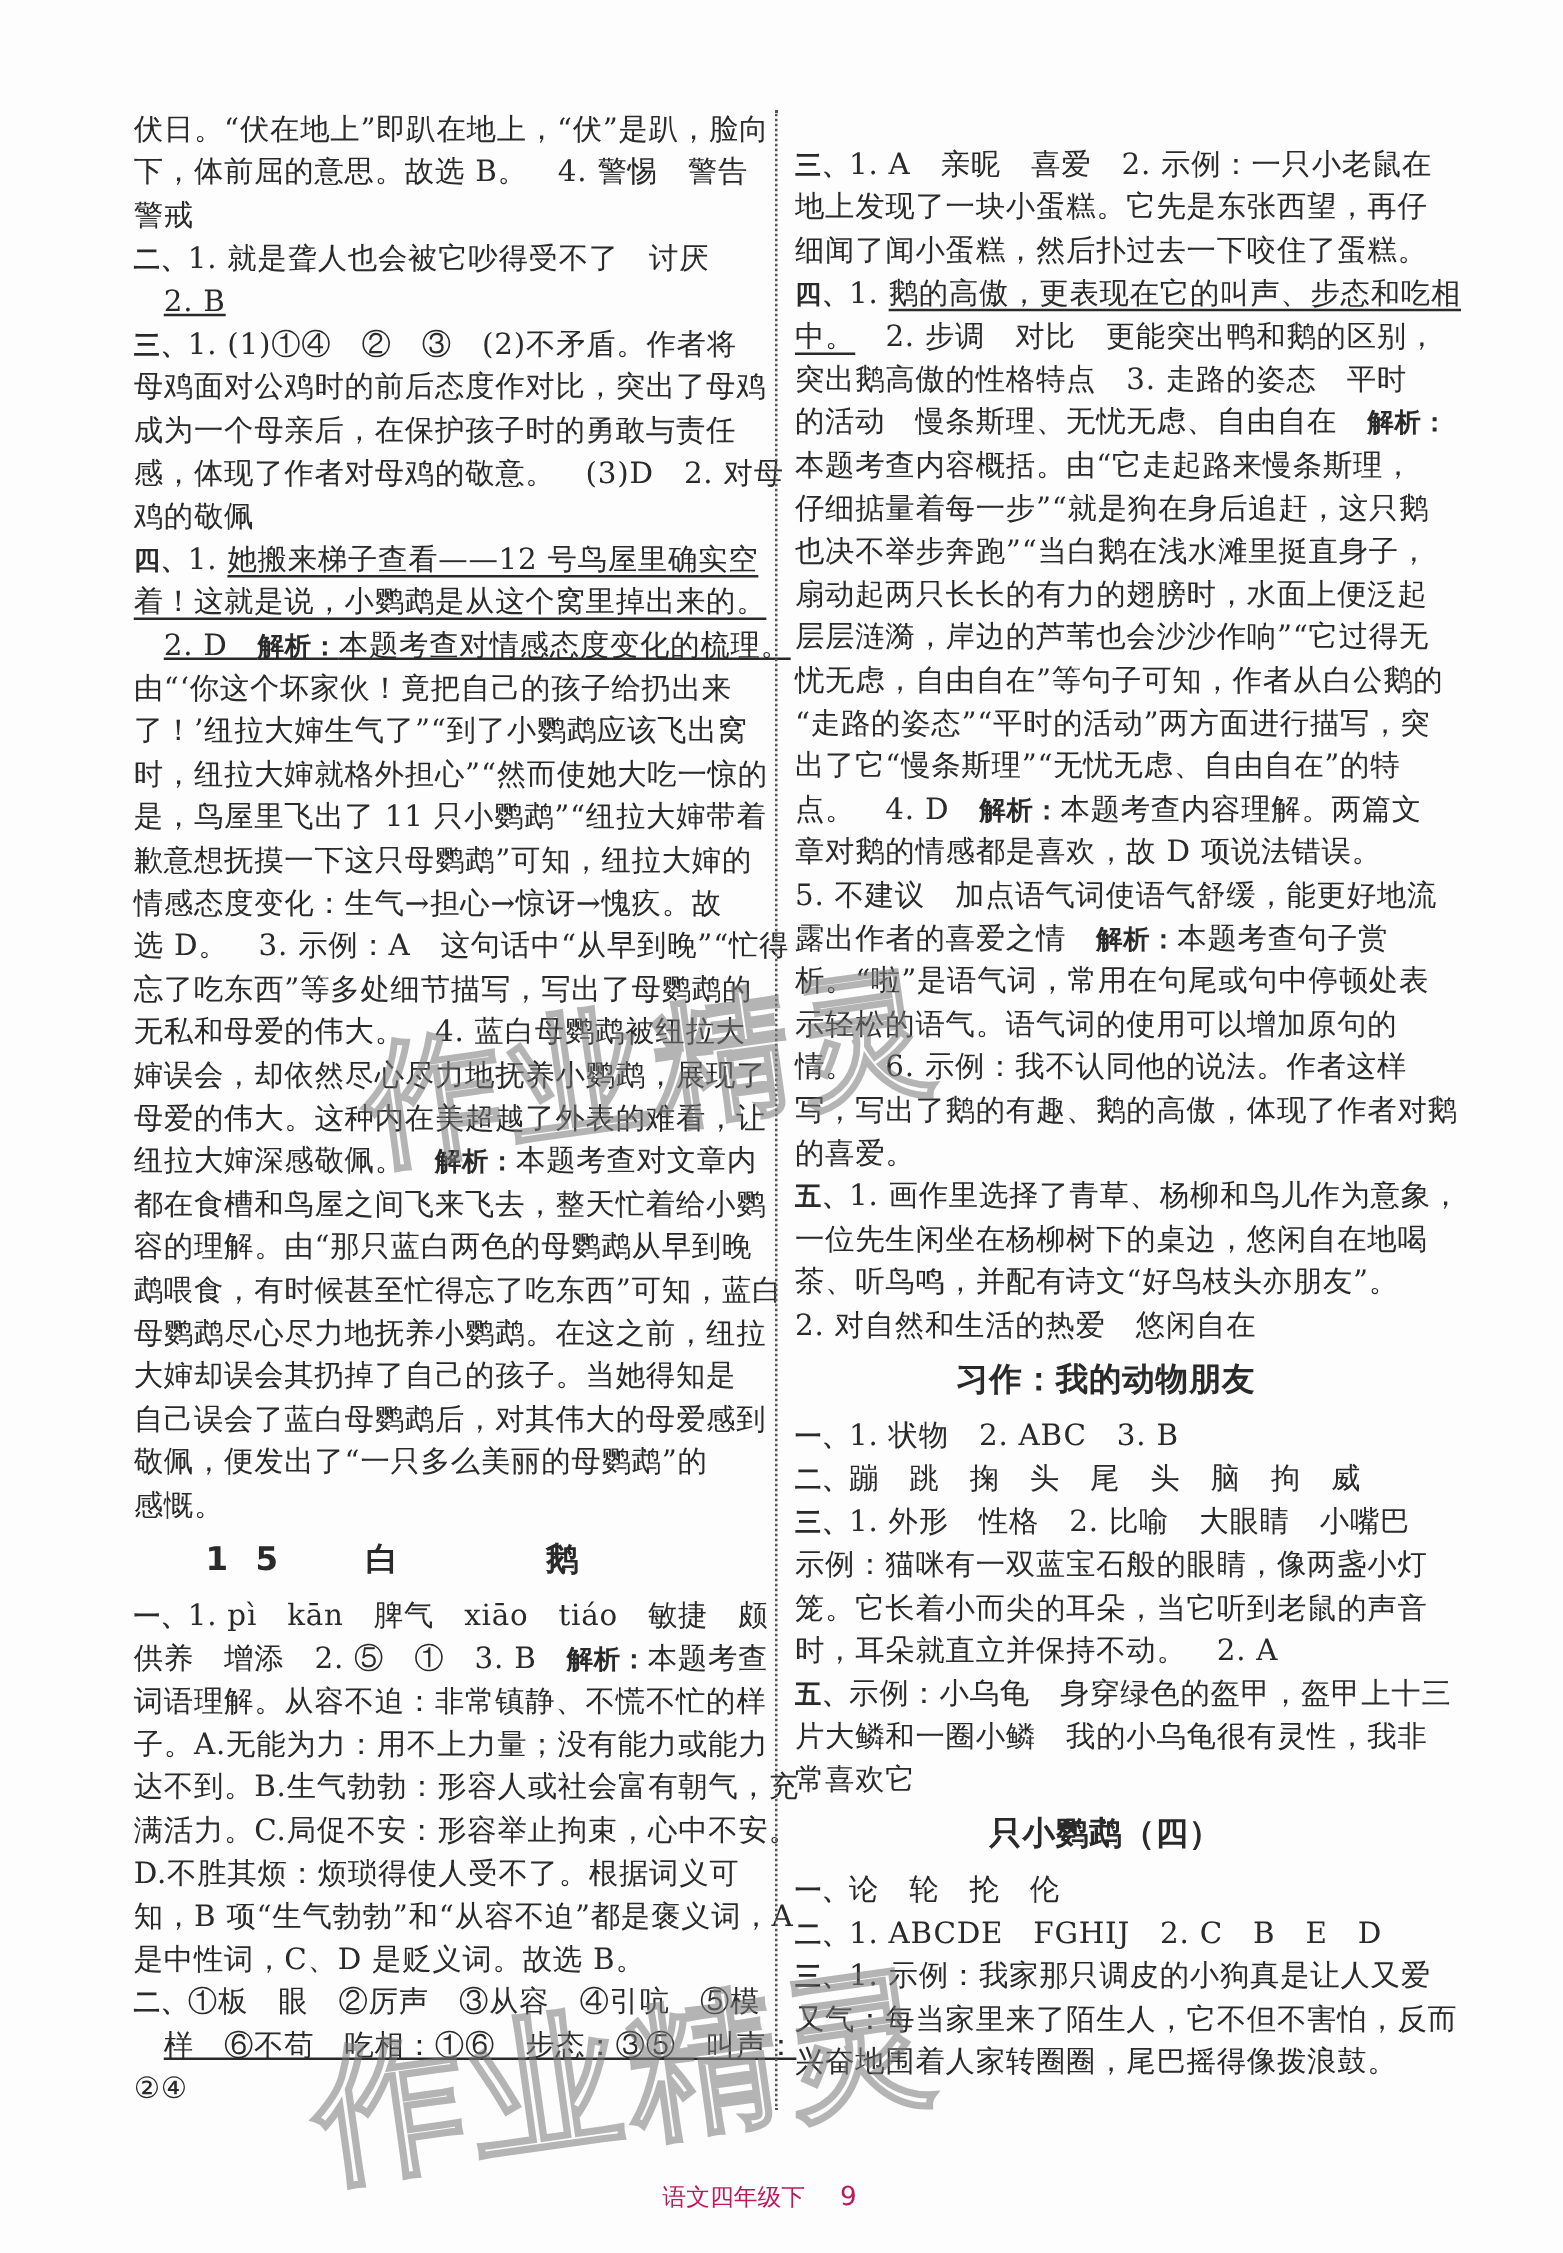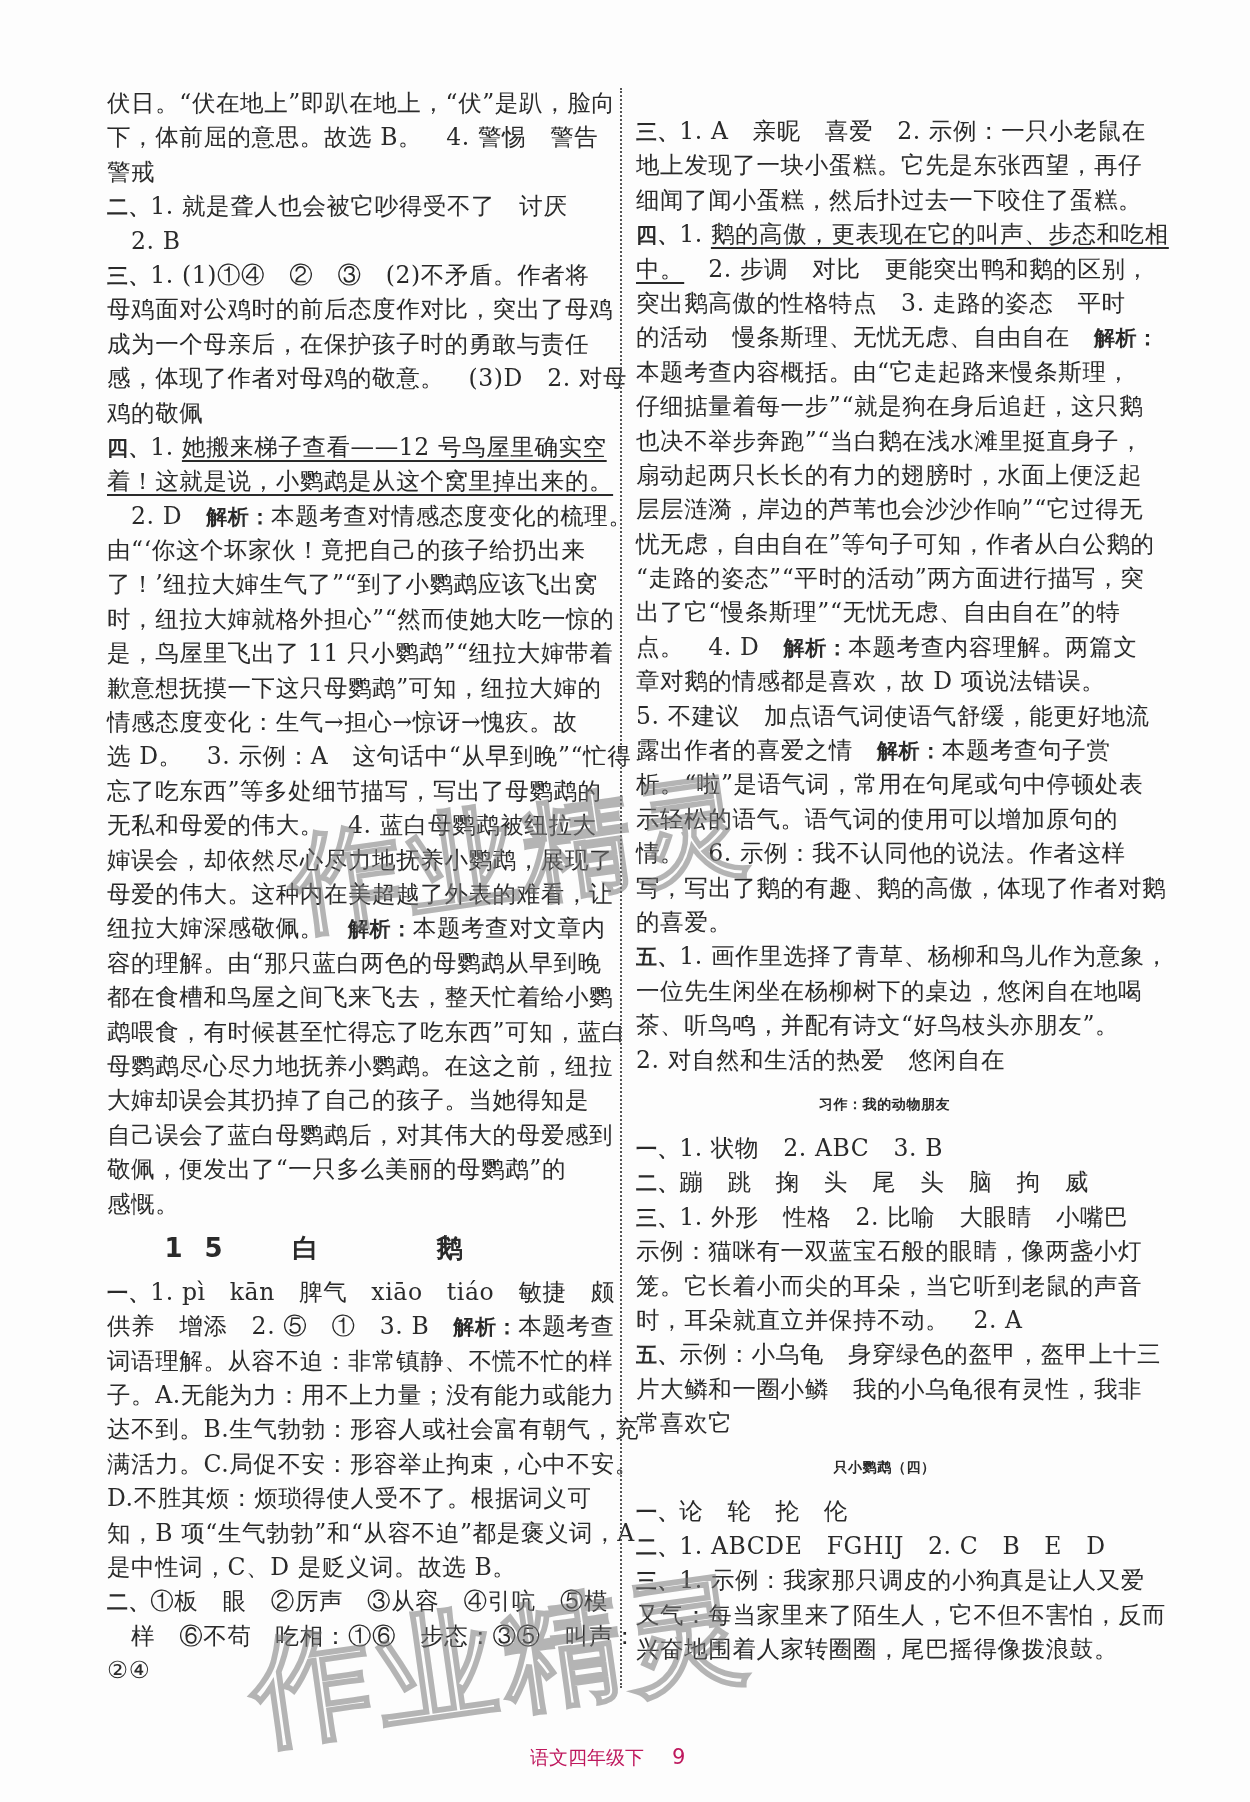--- a/index.html
+++ b/index.html
@@ -20,28 +20,28 @@
   }
   .col.left { left: 107px; width: 435px; }
   .col.right { left: 636px; width: 497px; margin-top: 28px; }
   .divider {
     position: absolute;
     left: 620px; top: 88px;
     height: 1600px;
     border-left: 2px dotted #555;
   }
   .line { white-space: nowrap; height: 34.4px; overflow: visible; }
-  .indent { padding-left: 24px; }
+  .indent { padding-left: 24px; text-decoration: underline; }
   .b { font-weight: bold; font-family: "DejaVu Sans", "Liberation Sans", sans-serif; font-size: 21px; }
   .u { text-decoration: underline; text-underline-offset: 5px; }
   .sec-title {
     text-align: center;
     font-weight: bold;
     font-family: "DejaVu Sans", "Liberation Sans", sans-serif;
-    font-size: 14px;
+    font-size: 26px;
     height: 54px; line-height: 54px;
   }
   .sec-title.big { font-size: 26px; letter-spacing: 22px; }
   .footer {
     position: absolute;
     left: 530px; top: 1698px;
     font-family: "DejaVu Sans", "Liberation Sans", sans-serif;
     font-size: 19px; color: #be185d; margin-top: 47px;
   }
   .footer .pg { margin-left: 28px; font-size: 21px; }
@@ -80,22 +80,22 @@
     <div class="line">时，纽拉大婶就格外担心”“然而使她大吃一惊的</div>
     <div class="line">是，鸟屋里飞出了 11 只小鹦鹉”“纽拉大婶带着</div>
     <div class="line">歉意想抚摸一下这只母鹦鹉”可知，纽拉大婶的</div>
     <div class="line">情感态度变化：生气→担心→惊讶→愧疚。故</div>
     <div class="line">选 D。　3. 示例：A　这句话中“从早到晚”“忙得</div>
     <div class="line">忘了吃东西”等多处细节描写，写出了母鹦鹉的</div>
     <div class="line">无私和母爱的伟大。　4. 蓝白母鹦鹉被纽拉大</div>
     <div class="line">婶误会，却依然尽心尽力地抚养小鹦鹉，展现了</div>
     <div class="line">母爱的伟大。这种内在美超越了外表的难看，让</div>
     <div class="line">纽拉大婶深感敬佩。　<span class="b">解析：</span>本题考查对文章内</div>
+    <div class="line">都在食槽和鸟屋之间飞来飞去，整天忙着给小鹦</div>
     <div class="line">容的理解。由“那只蓝白两色的母鹦鹉从早到晚</div>
-    <div class="line">都在食槽和鸟屋之间飞来飞去，整天忙着给小鹦</div>
     <div class="line">鹉喂食，有时候甚至忙得忘了吃东西”可知，蓝白</div>
     <div class="line">母鹦鹉尽心尽力地抚养小鹦鹉。在这之前，纽拉</div>
     <div class="line">大婶却误会其扔掉了自己的孩子。当她得知是</div>
     <div class="line">自己误会了蓝白母鹦鹉后，对其伟大的母爱感到</div>
     <div class="line">敬佩，便发出了“一只多么美丽的母鹦鹉”的</div>
     <div class="line">感慨。</div>
     <div class="sec-title big">15　白　　鹅</div>
     <div class="line"><span class="b">一、</span>1. pì　kān　脾气　xiāo　tiáo　敏捷　颇</div>
     <div class="line">供养　增添　2. ⑤　①　3. B　<span class="b">解析：</span>本题考查</div>
     <div class="line">词语理解。从容不迫：非常镇静、不慌不忙的样</div>

